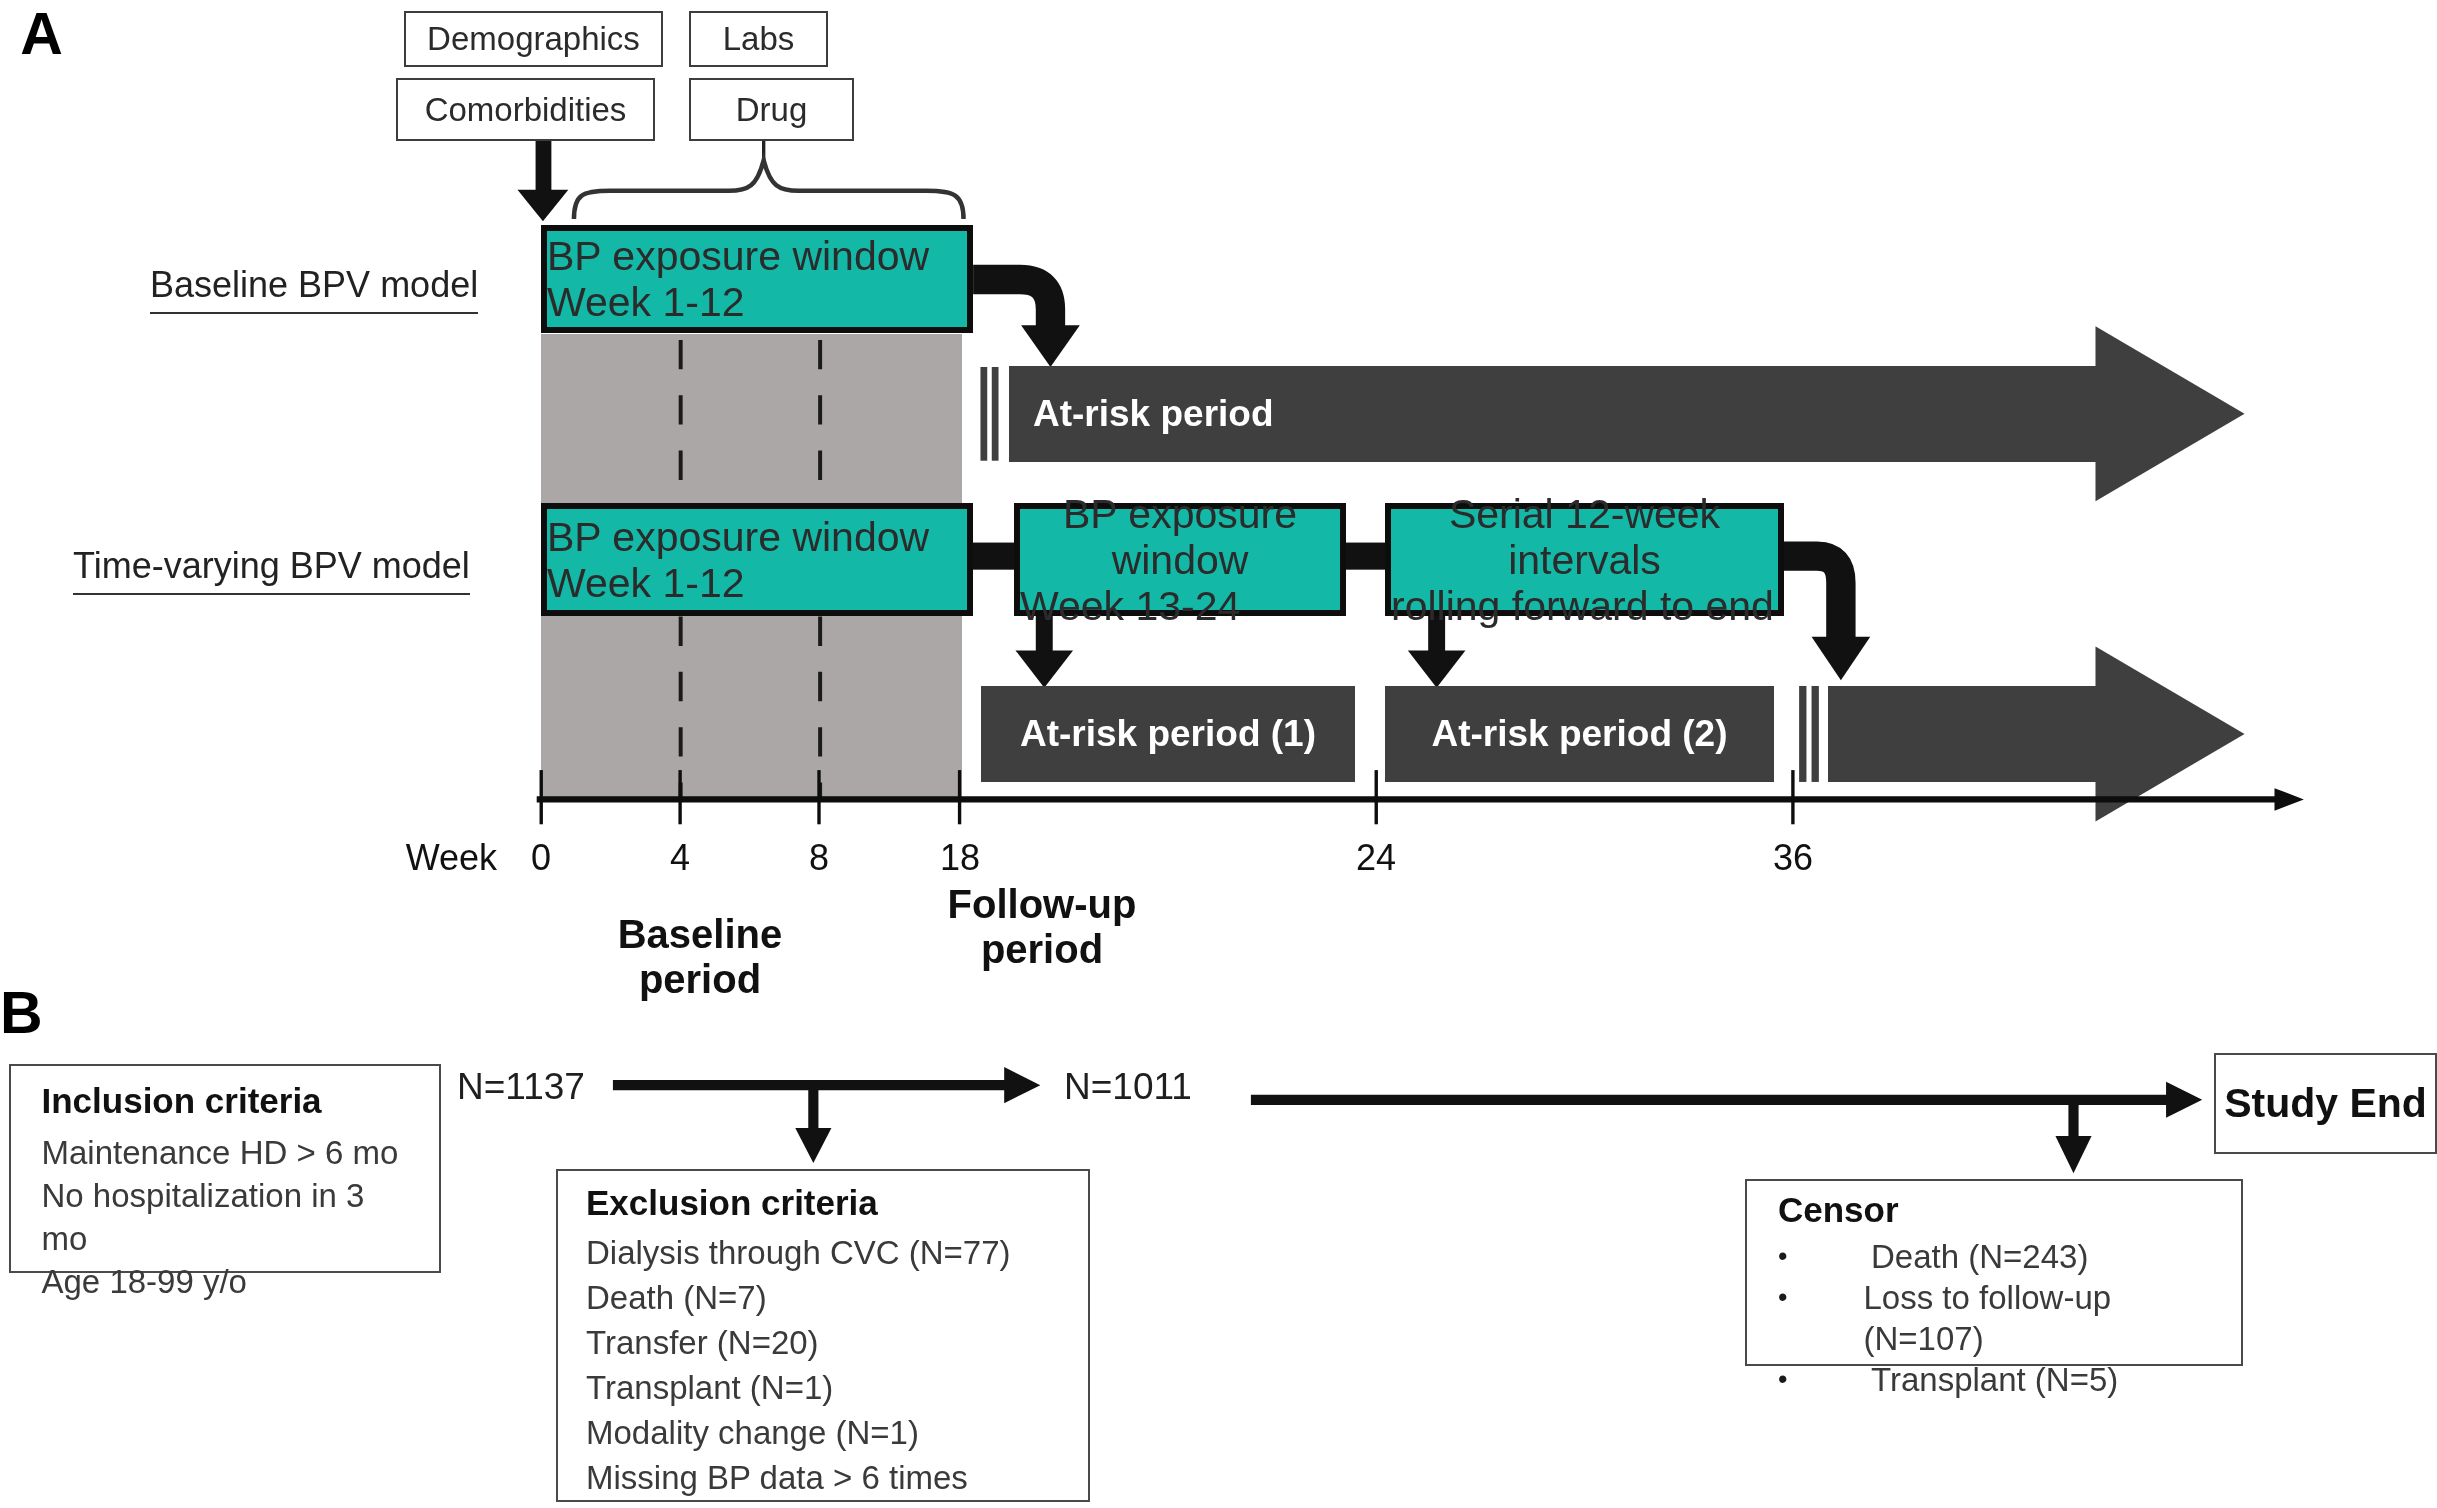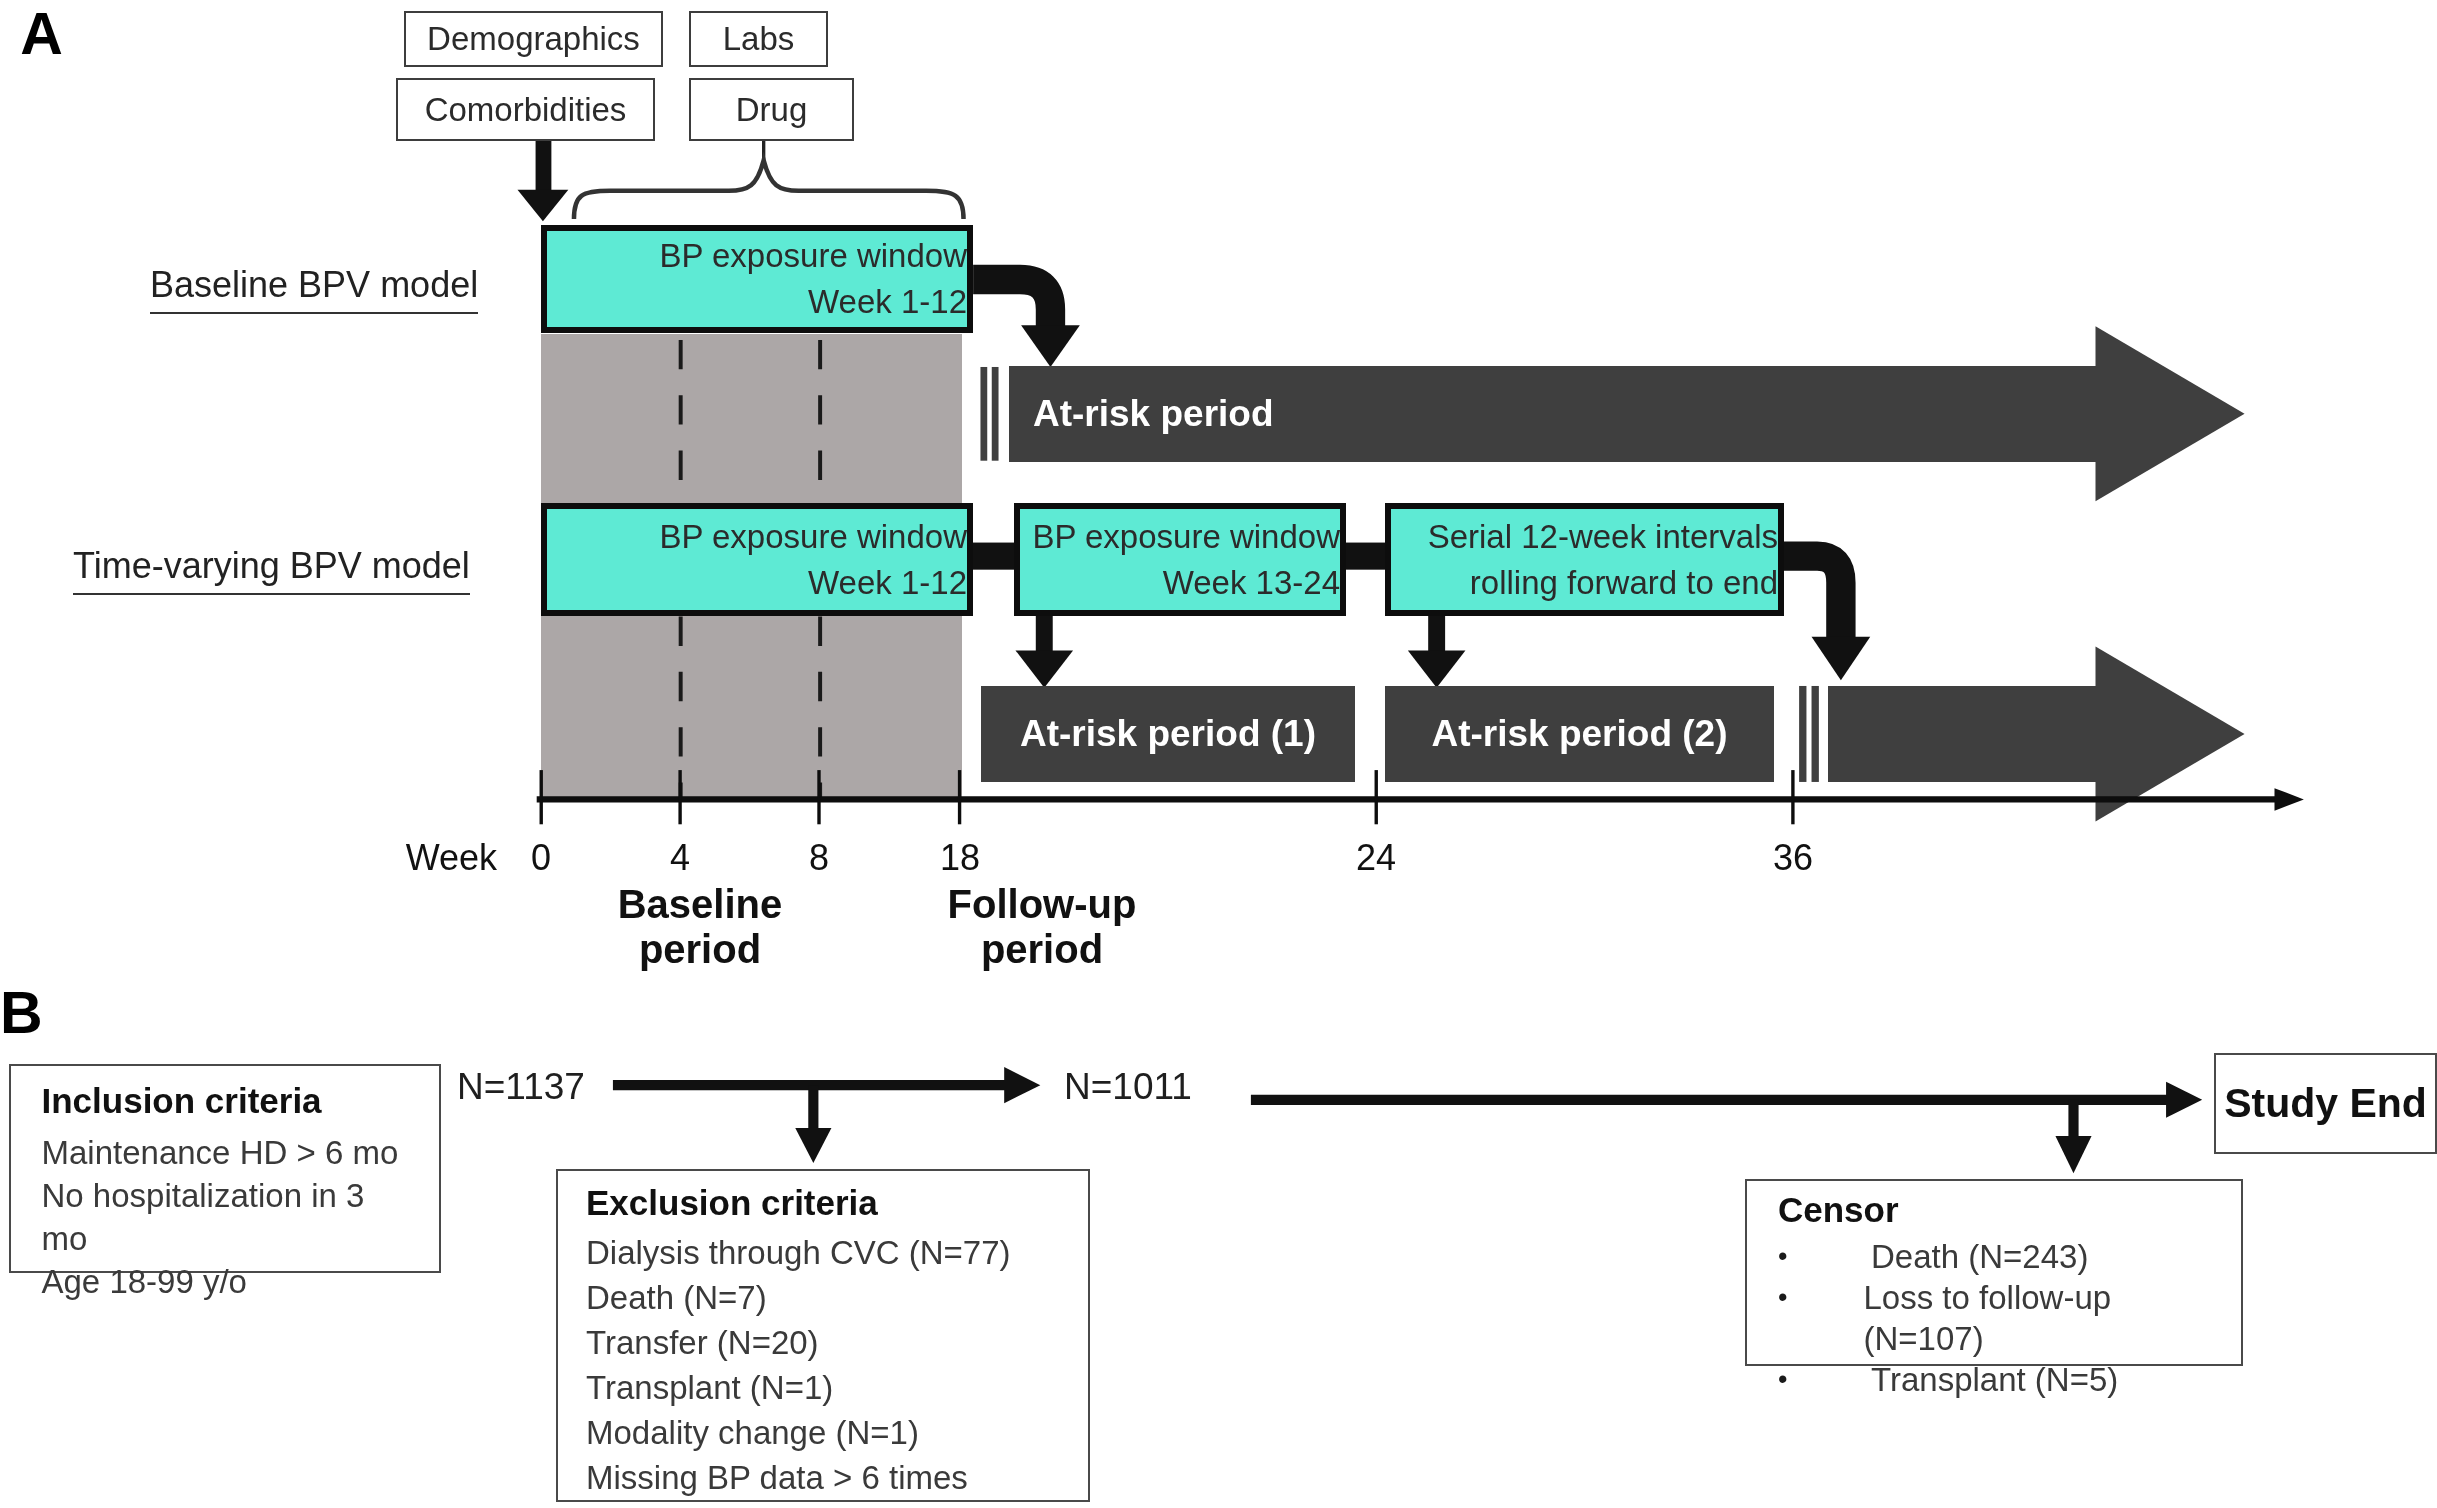--- a/index.html
+++ b/index.html
@@ -10,23 +10,23 @@
   }
   .abs{position:absolute;}
   .panel-label{font-size:59px;font-weight:bold;color:#000;line-height:1;}
   
   .small-box{
     border:2.8px solid #3d3d3d; background:#fff; display:flex; align-items:center; justify-content:center;
     font-size:33px; color:#2b2b2b; z-index:2; box-sizing:border-box;
   }
   
   .exp-box{
-    border:6.2px solid #0d0d0d; background:#5eead4; display:flex; flex-direction:column;
-    align-items:flex-end; justify-content:center; text-align:center;
-    font-size:33px; line-height:46px; color:#2b2b2b; z-index:2; box-sizing:border-box;
+    border:6.2px solid #0d0d0d; background:#14b8a6; display:flex; flex-direction:column;
+    align-items:flex-start; justify-content:center; text-align:center;
+    font-size:41px; line-height:46px; color:#2b2b2b; z-index:2; box-sizing:border-box;
   }
   .model-label{font-size:36px;color:#222;border-bottom:2.8px solid #333;padding-bottom:5.6px;white-space:nowrap;}
   .dark-bar{
     background:#3F3F3F; color:#fff; display:flex; align-items:center;
     font-size:37px; font-weight:bold; z-index:2; box-sizing:border-box;
   }
   .dark-bar.centered{justify-content:center;}
   .axis-num{font-size:36px;color:#111;text-align:center;width:102px;}
   .axis-word{font-size:36px;color:#111;text-align:right;width:124px;}
   .period-label{font-size:40px;font-weight:bold;color:#111;text-align:center;}
@@ -184,21 +184,21 @@
   <div class="abs dark-bar" style="left:1828px;top:686px;width:269px;height:96px;"></div>
 
   <div class="abs axis-word" style="left:373px;top:837px;">Week</div>
   <div class="abs axis-num" style="left:490px;top:837px;">0</div>
   <div class="abs axis-num" style="left:629px;top:837px;">4</div>
   <div class="abs axis-num" style="left:768px;top:837px;">8</div>
   <div class="abs axis-num" style="left:909px;top:837px;">18</div>
   <div class="abs axis-num" style="left:1325px;top:837px;">24</div>
   <div class="abs axis-num" style="left:1742px;top:837px;">36</div>
 
-  <div class="abs period-label" style="left:559px;top:882px;width:282px;">Baseline period</div>
+  <div class="abs period-label" style="left:559px;top:912px;width:282px;">Baseline period</div>
   <div class="abs period-label" style="left:884px;top:882px;width:316px;">Follow-up period</div>
 
   <div class="abs panel-label" style="left:0px;top:984px;">B</div>
 
   <div class="abs b-box incl" style="left:8.5px;top:1064px;width:432px;height:209px;">
     <div class="b-title">Inclusion criteria</div>
     <div class="b-line">Maintenance HD &gt; 6 mo</div>
     <div class="b-line">No hospitalization in 3 mo</div>
     <div class="b-line">Age 18-99 y/o</div>
   </div>

